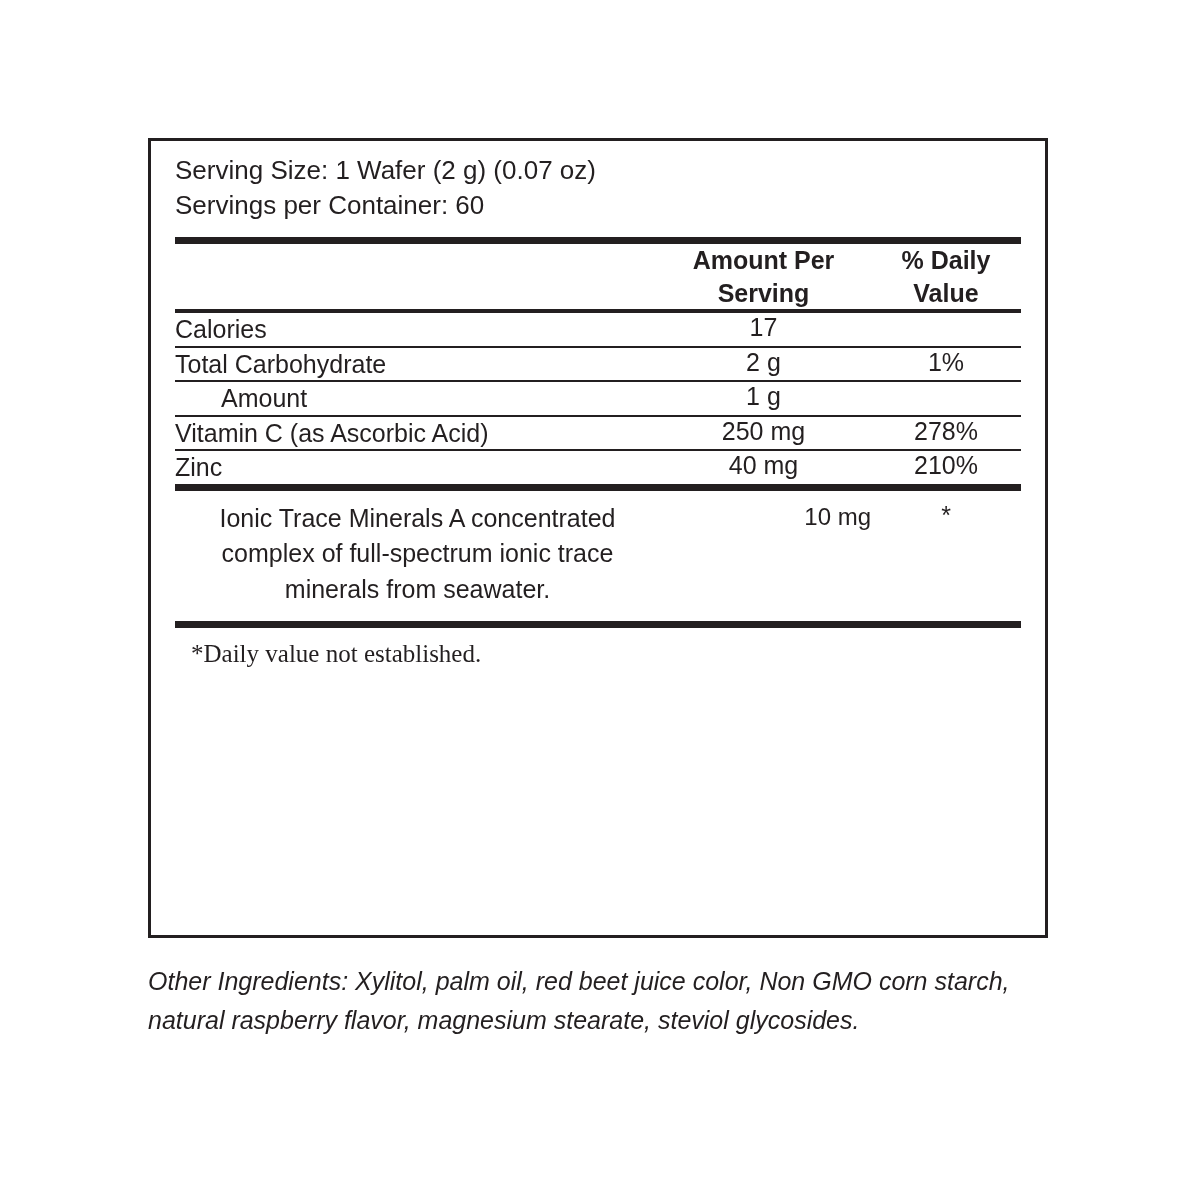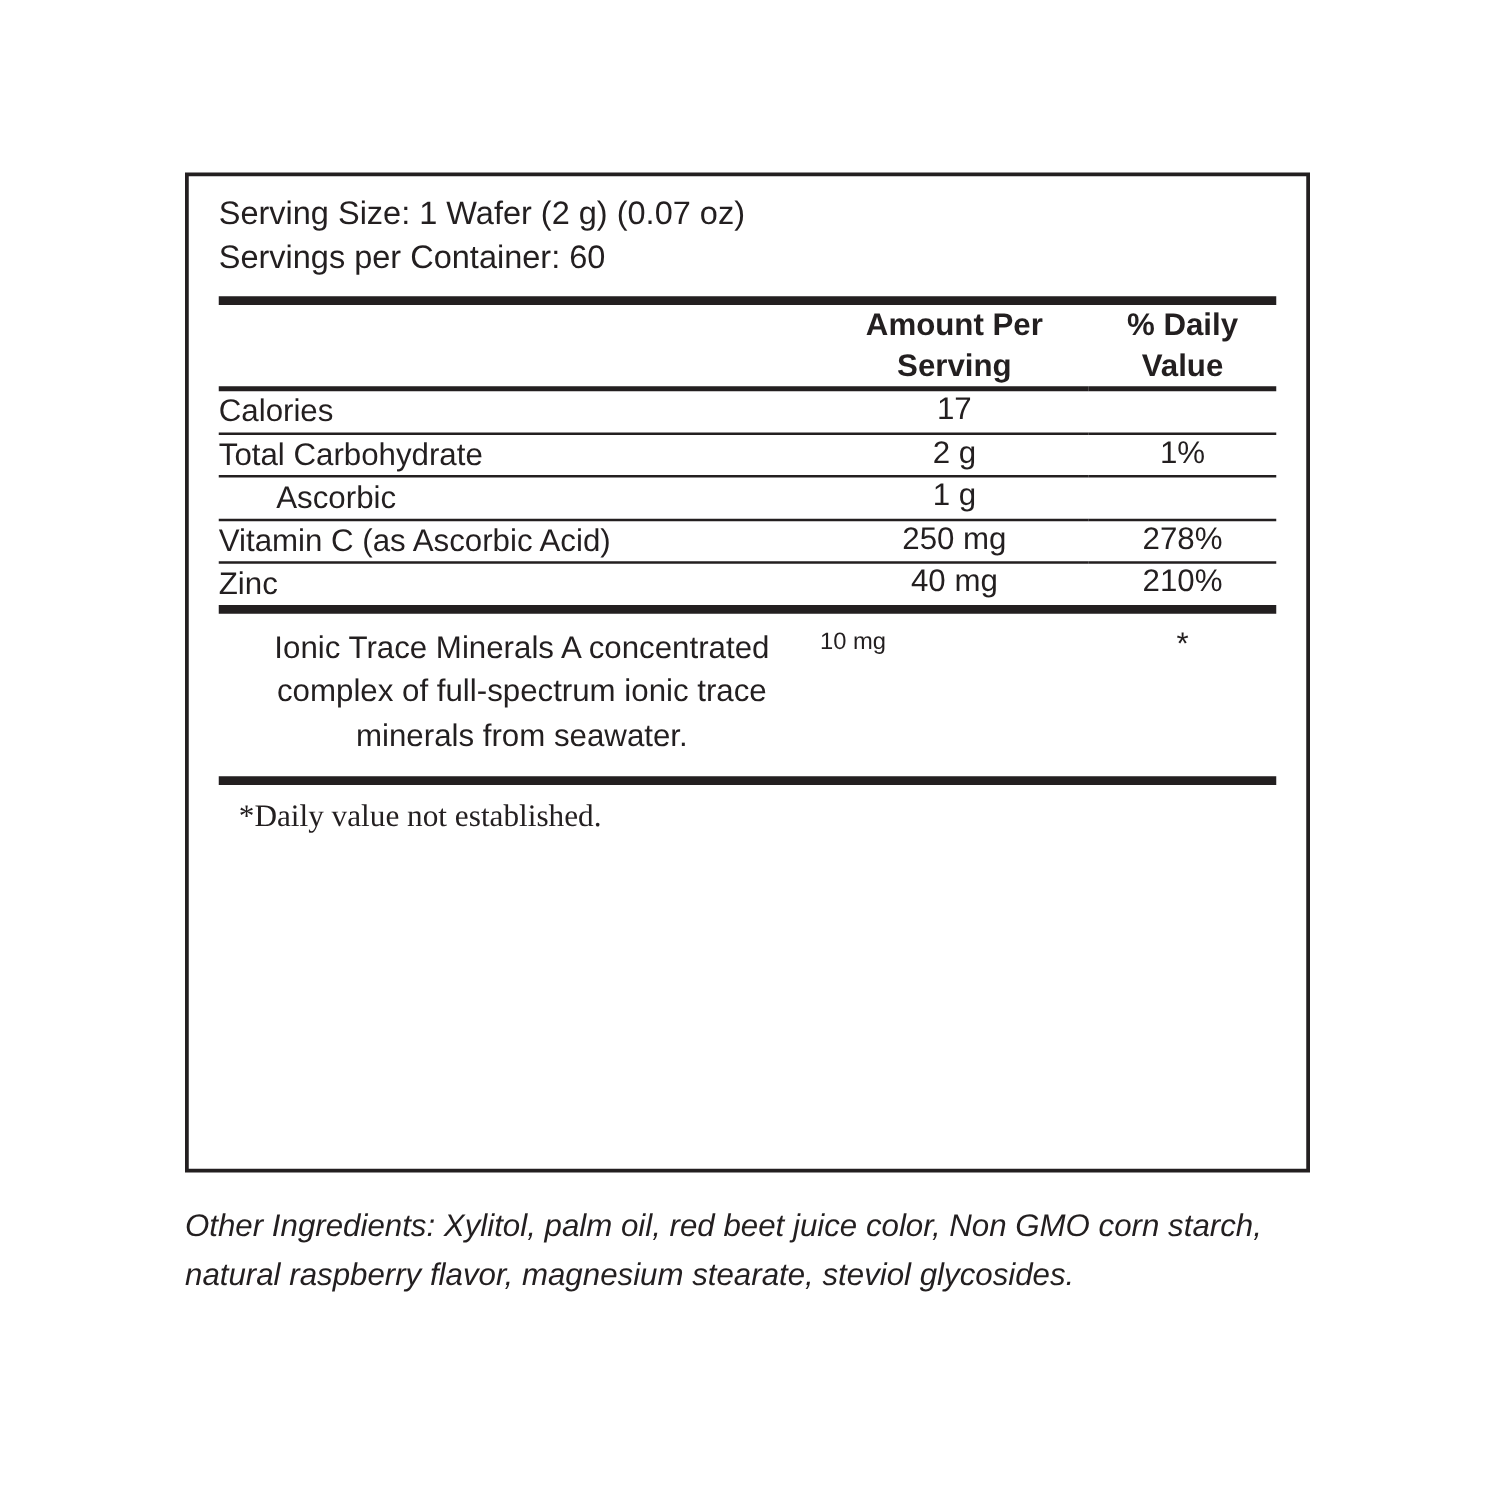--- a/index.html
+++ b/index.html
@@ -111,22 +111,22 @@
   .blend-name {
     flex: 1;
     padding-left: 14px;
     font-size: 25px;
     line-height: 1.42;
     padding-right: 10px;
     text-align: center;
   }
   .blend-amt {
     width: 215px;
-    text-align: left;
-    font-size: 19px;
+    text-align: right;
+    font-size: 24px;
     padding-top: 2px;
   }
   .blend-dv {
     width: 150px;
     text-align: center;
     font-size: 25px;
     padding-top: 2px;
   }
   .star {
     font-size: 25px;
@@ -181,21 +181,21 @@
           <td class="cell-name">Calories</td>
           <td class="cell-amt">17</td>
           <td class="cell-dv"></td>
         </tr>
         <tr class="row-line">
           <td class="cell-name">Total Carbohydrate</td>
           <td class="cell-amt">2 g</td>
           <td class="cell-dv">1%</td>
         </tr>
         <tr class="row-line">
-          <td class="cell-name indent">Ascorbic</td>
+          <td class="cell-name indent">Amount</td>
           <td class="cell-amt">1 g</td>
           <td class="cell-dv"></td>
         </tr>
         <tr class="row-line">
           <td class="cell-name">Vitamin C (as Ascorbic Acid)</td>
           <td class="cell-amt">250 mg</td>
           <td class="cell-dv">278%</td>
         </tr>
         <tr class="row-line">
           <td class="cell-name">Zinc</td>

